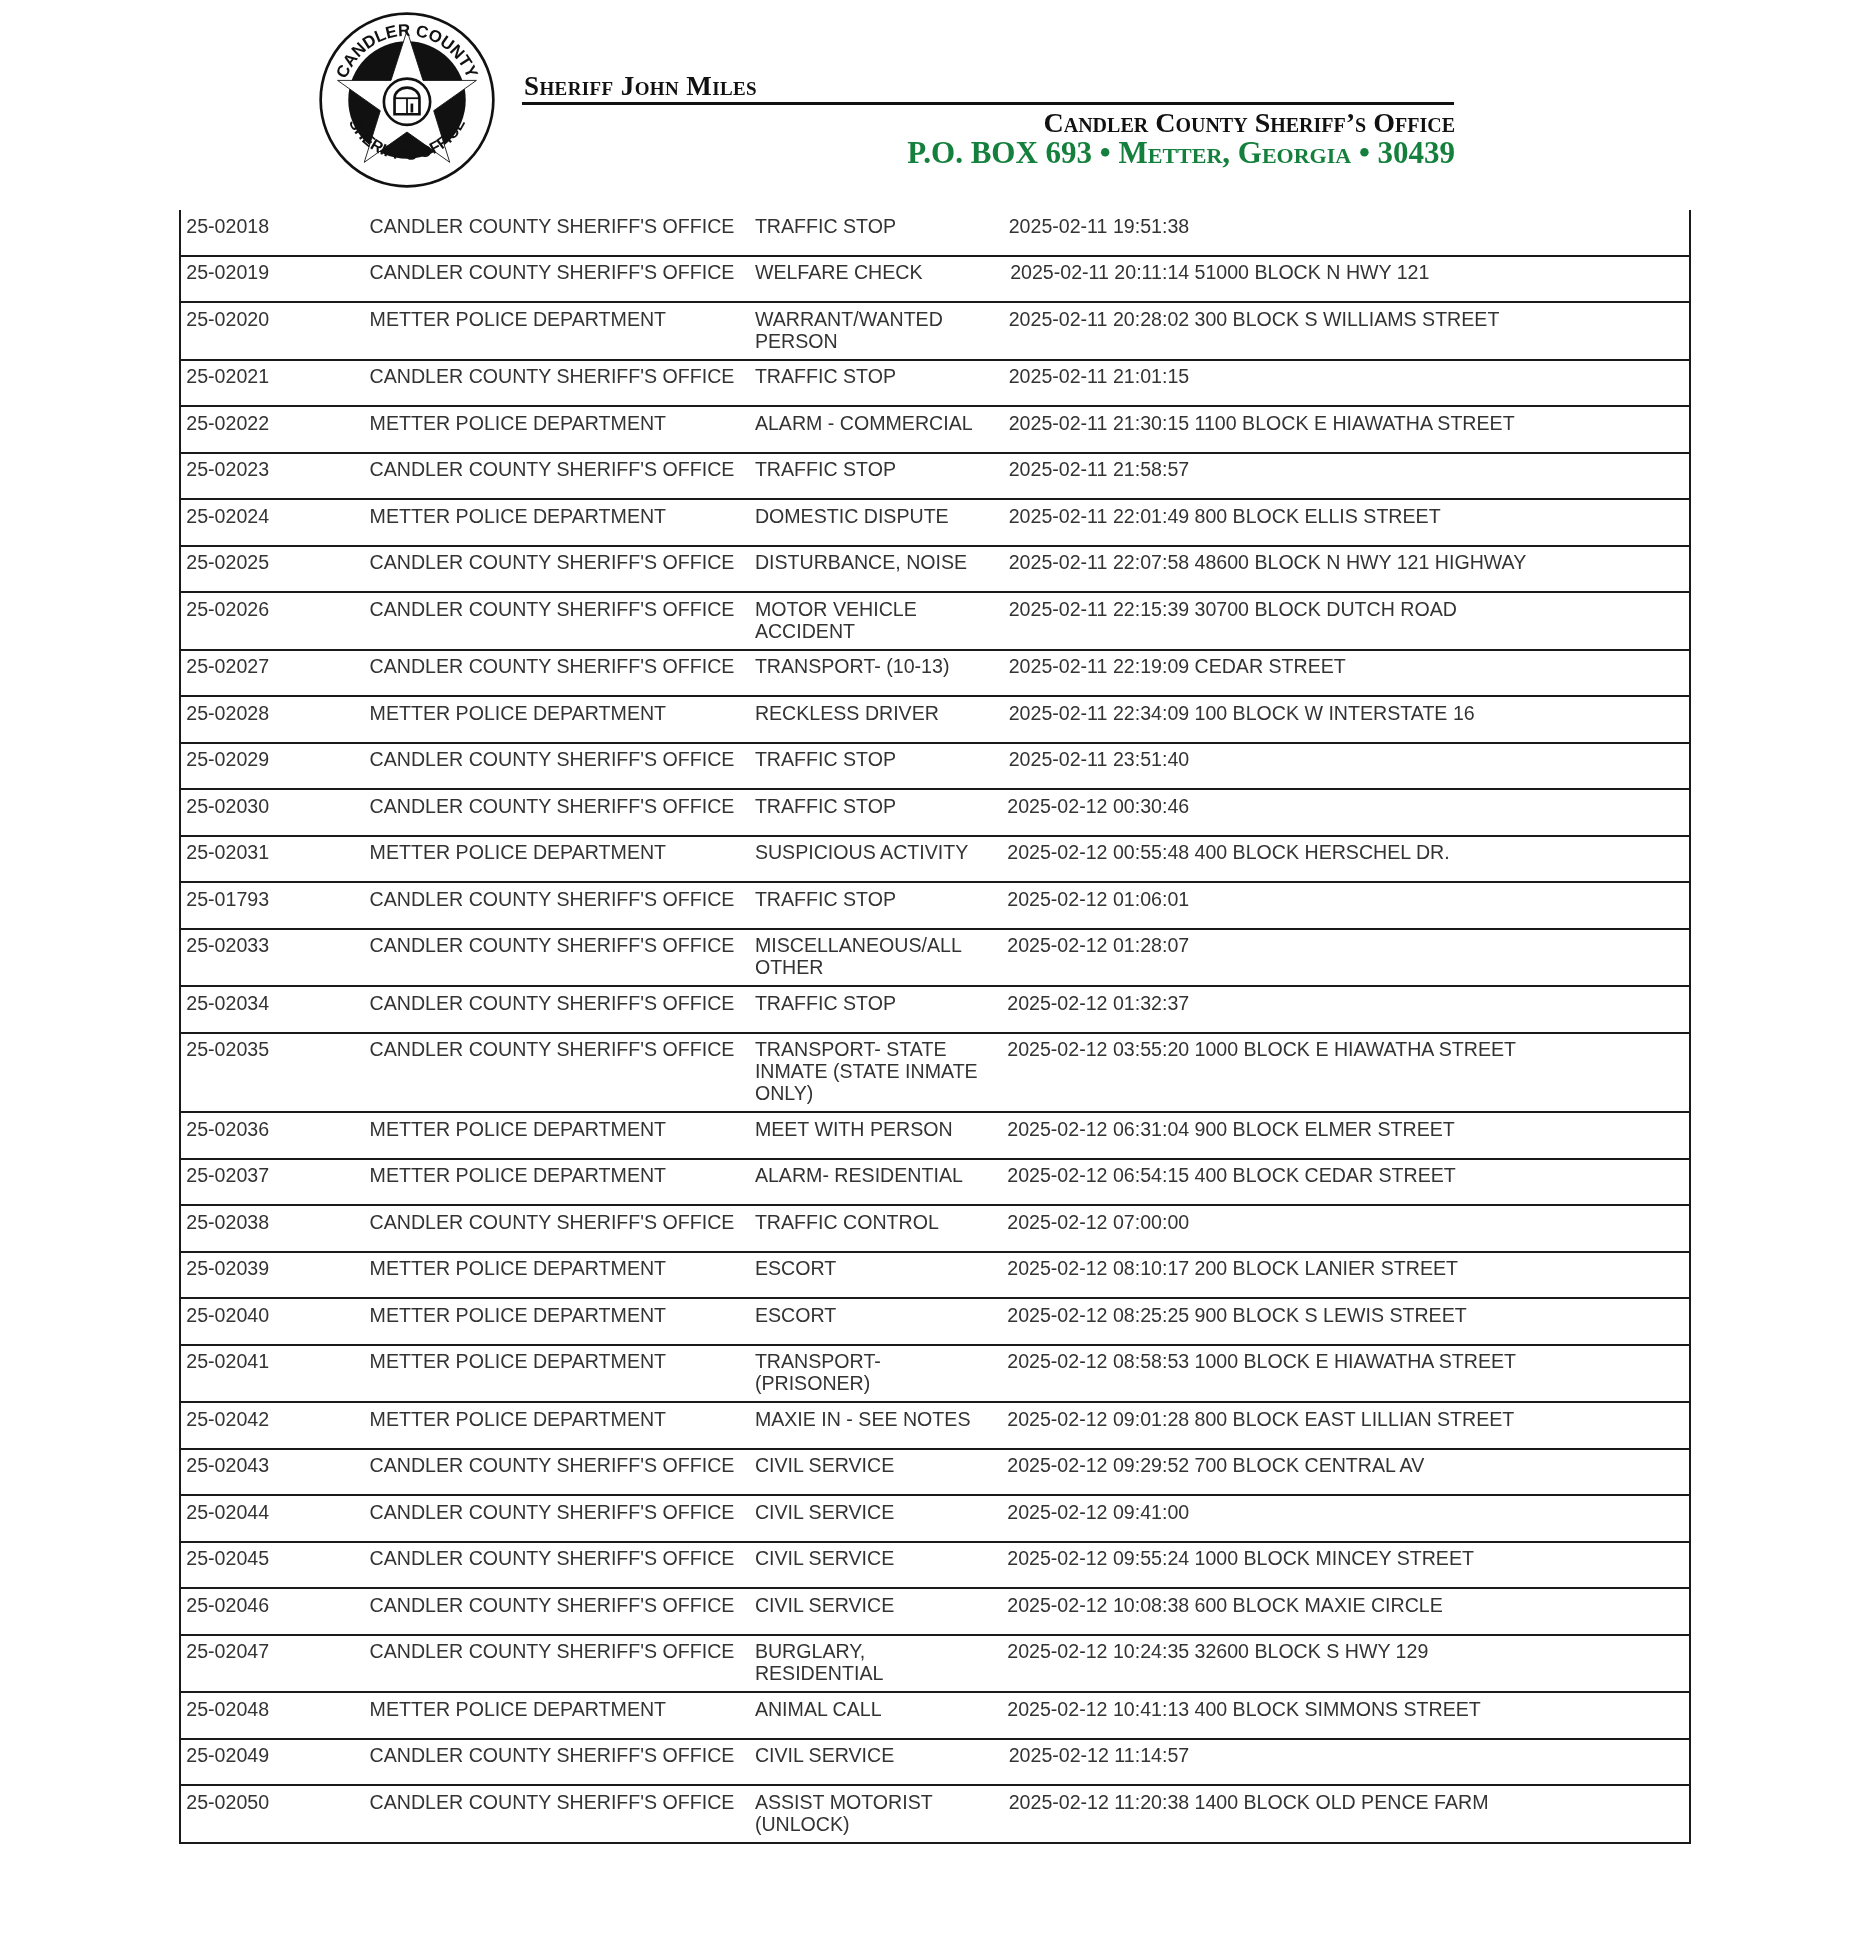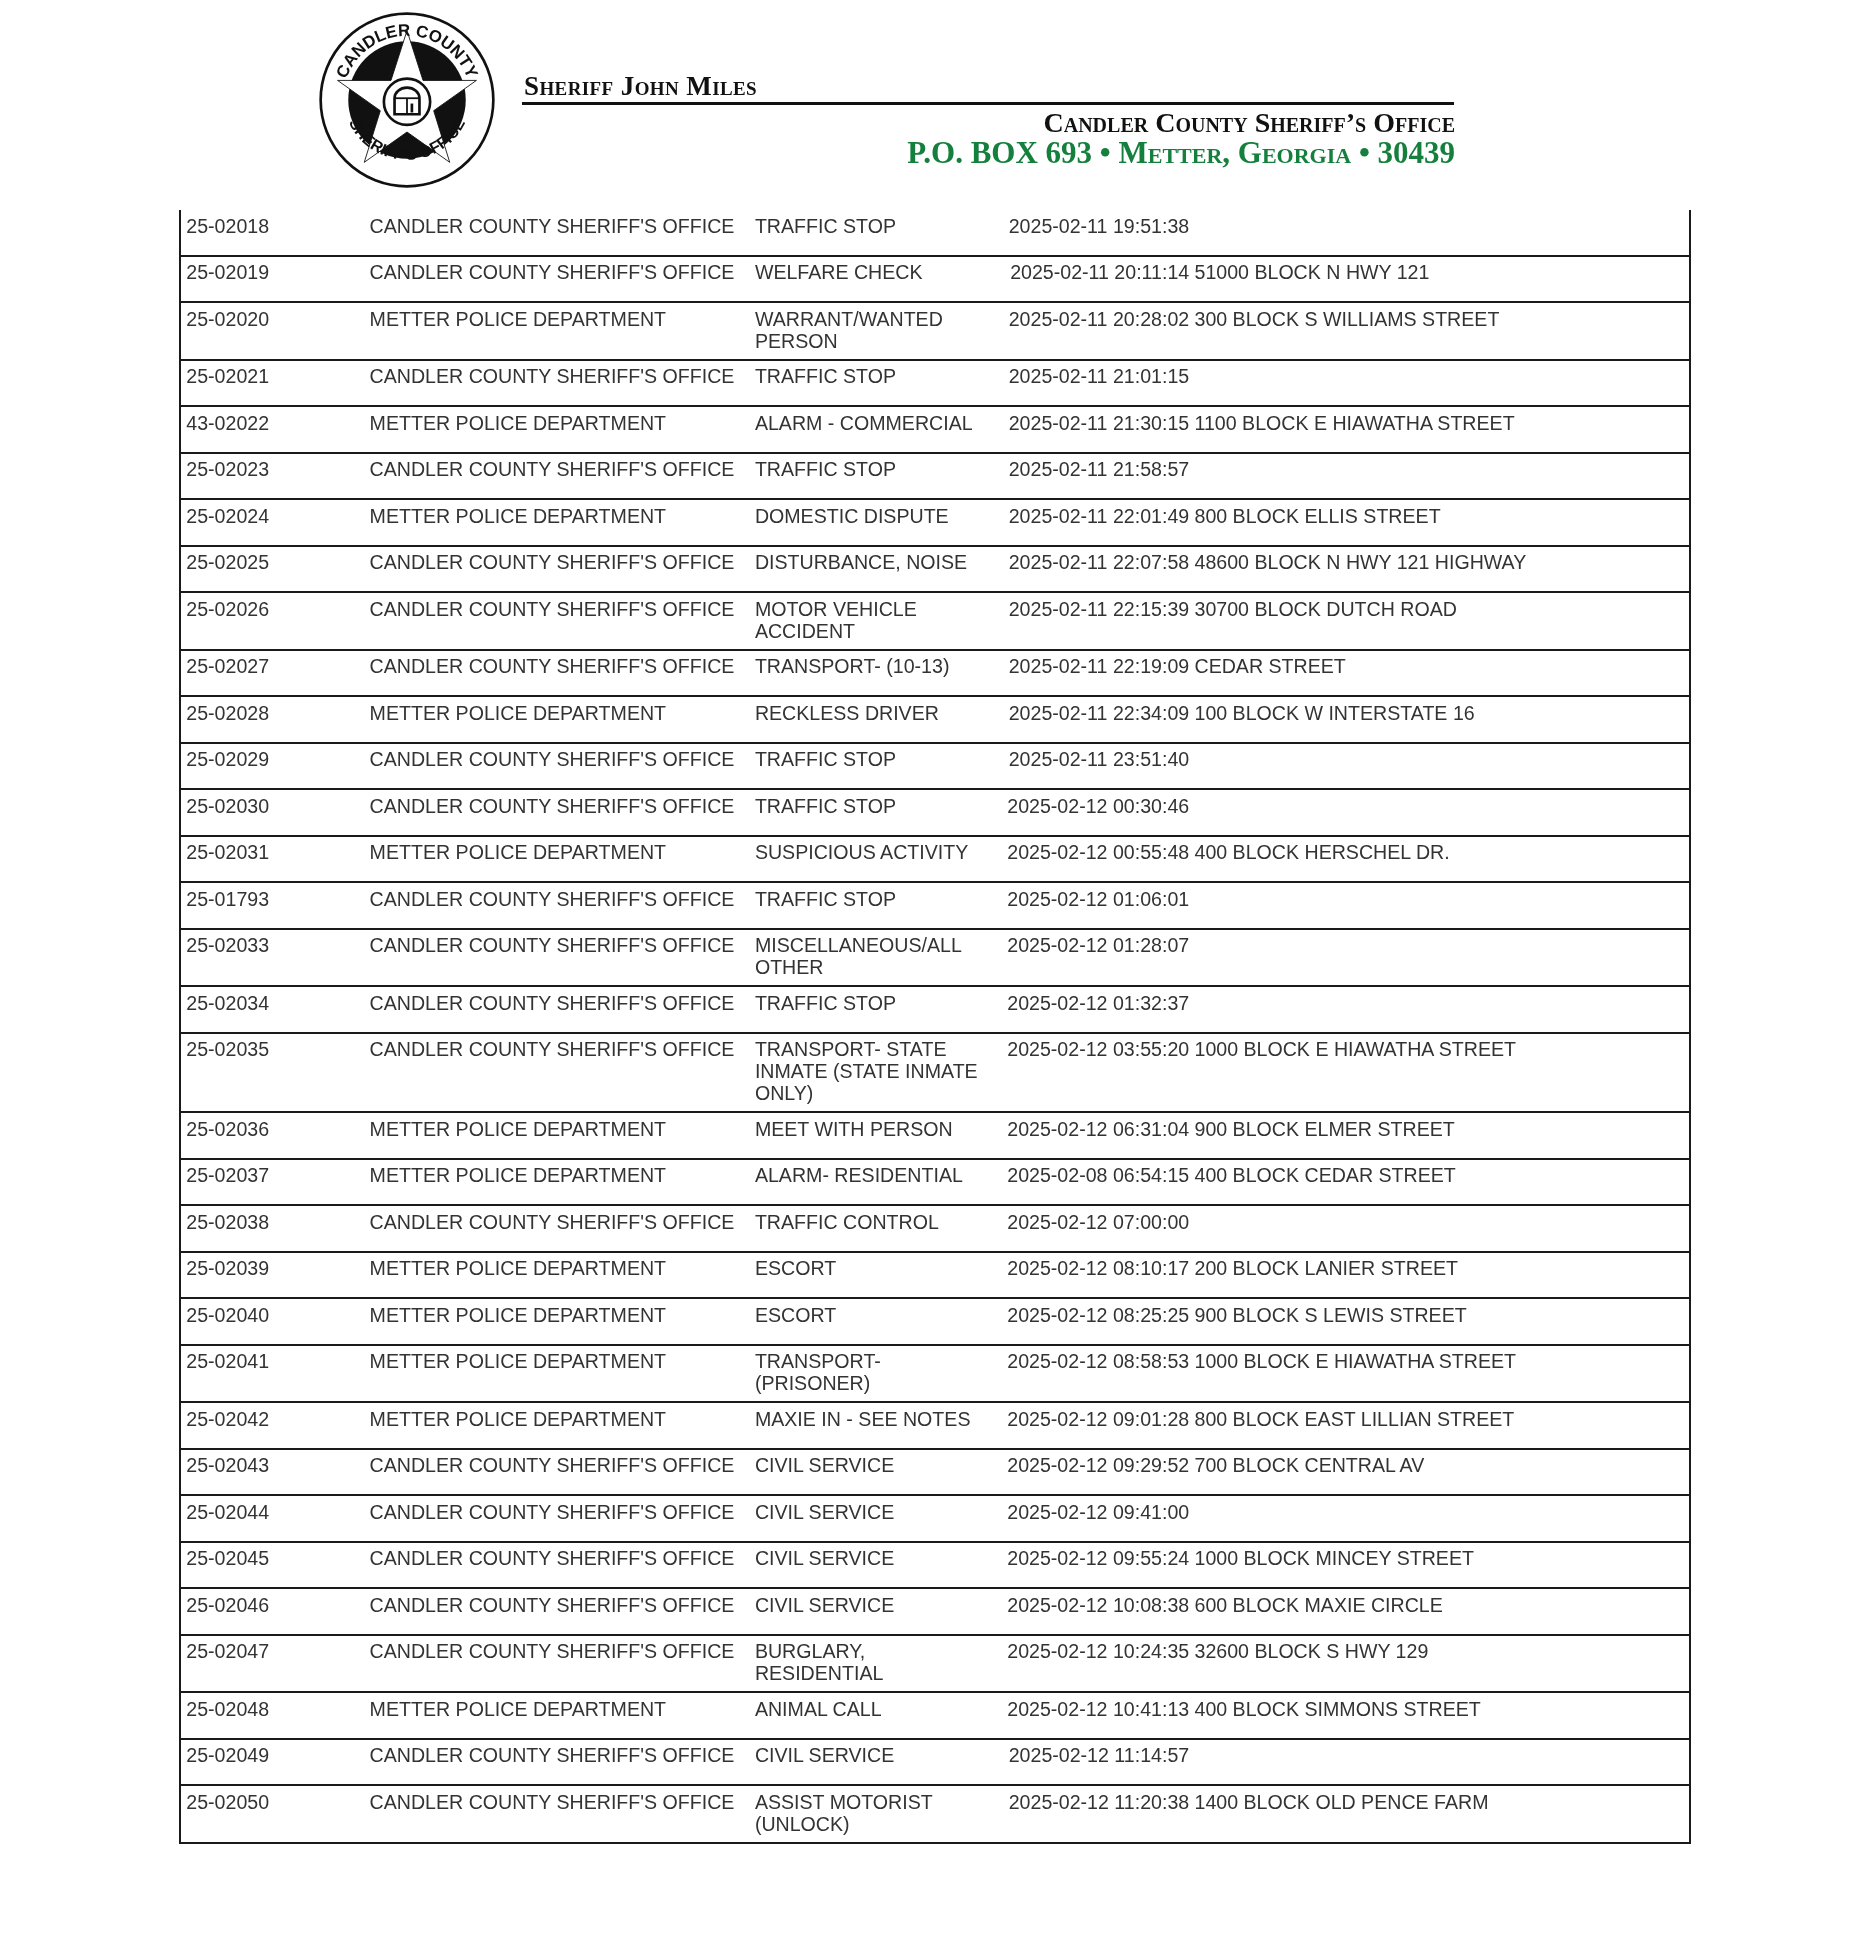--- a/index.html
+++ b/index.html
@@ -78,21 +78,21 @@
         <td class="c-addr">300 BLOCK S WILLIAMS STREET</td>
       </tr>
       <tr class="h1">
         <td class="c-id">25-02021</td>
         <td class="c-agency">CANDLER COUNTY SHERIFF'S OFFICE</td>
         <td class="c-type">TRAFFIC STOP</td>
         <td class="c-dt">2025-02-11 21:01:15</td>
         <td class="c-addr"></td>
       </tr>
       <tr class="h1">
-        <td class="c-id">43-02022</td>
+        <td class="c-id">25-02022</td>
         <td class="c-agency">METTER POLICE DEPARTMENT</td>
         <td class="c-type">ALARM - COMMERCIAL</td>
         <td class="c-dt">2025-02-11 21:30:15</td>
         <td class="c-addr">1100 BLOCK E HIAWATHA STREET</td>
       </tr>
       <tr class="h1">
         <td class="c-id">25-02023</td>
         <td class="c-agency">CANDLER COUNTY SHERIFF'S OFFICE</td>
         <td class="c-type">TRAFFIC STOP</td>
         <td class="c-dt">2025-02-11 21:58:57</td>
@@ -186,21 +186,21 @@
         <td class="c-id">25-02036</td>
         <td class="c-agency">METTER POLICE DEPARTMENT</td>
         <td class="c-type">MEET WITH PERSON</td>
         <td class="c-dt">2025-02-12 06:31:04</td>
         <td class="c-addr">900 BLOCK ELMER STREET</td>
       </tr>
       <tr class="h1">
         <td class="c-id">25-02037</td>
         <td class="c-agency">METTER POLICE DEPARTMENT</td>
         <td class="c-type">ALARM- RESIDENTIAL</td>
-        <td class="c-dt">2025-02-08 06:54:15</td>
+        <td class="c-dt">2025-02-12 06:54:15</td>
         <td class="c-addr">400 BLOCK CEDAR STREET</td>
       </tr>
       <tr class="h1">
         <td class="c-id">25-02038</td>
         <td class="c-agency">CANDLER COUNTY SHERIFF'S OFFICE</td>
         <td class="c-type">TRAFFIC CONTROL</td>
         <td class="c-dt">2025-02-12 07:00:00</td>
         <td class="c-addr"></td>
       </tr>
       <tr class="h1">

